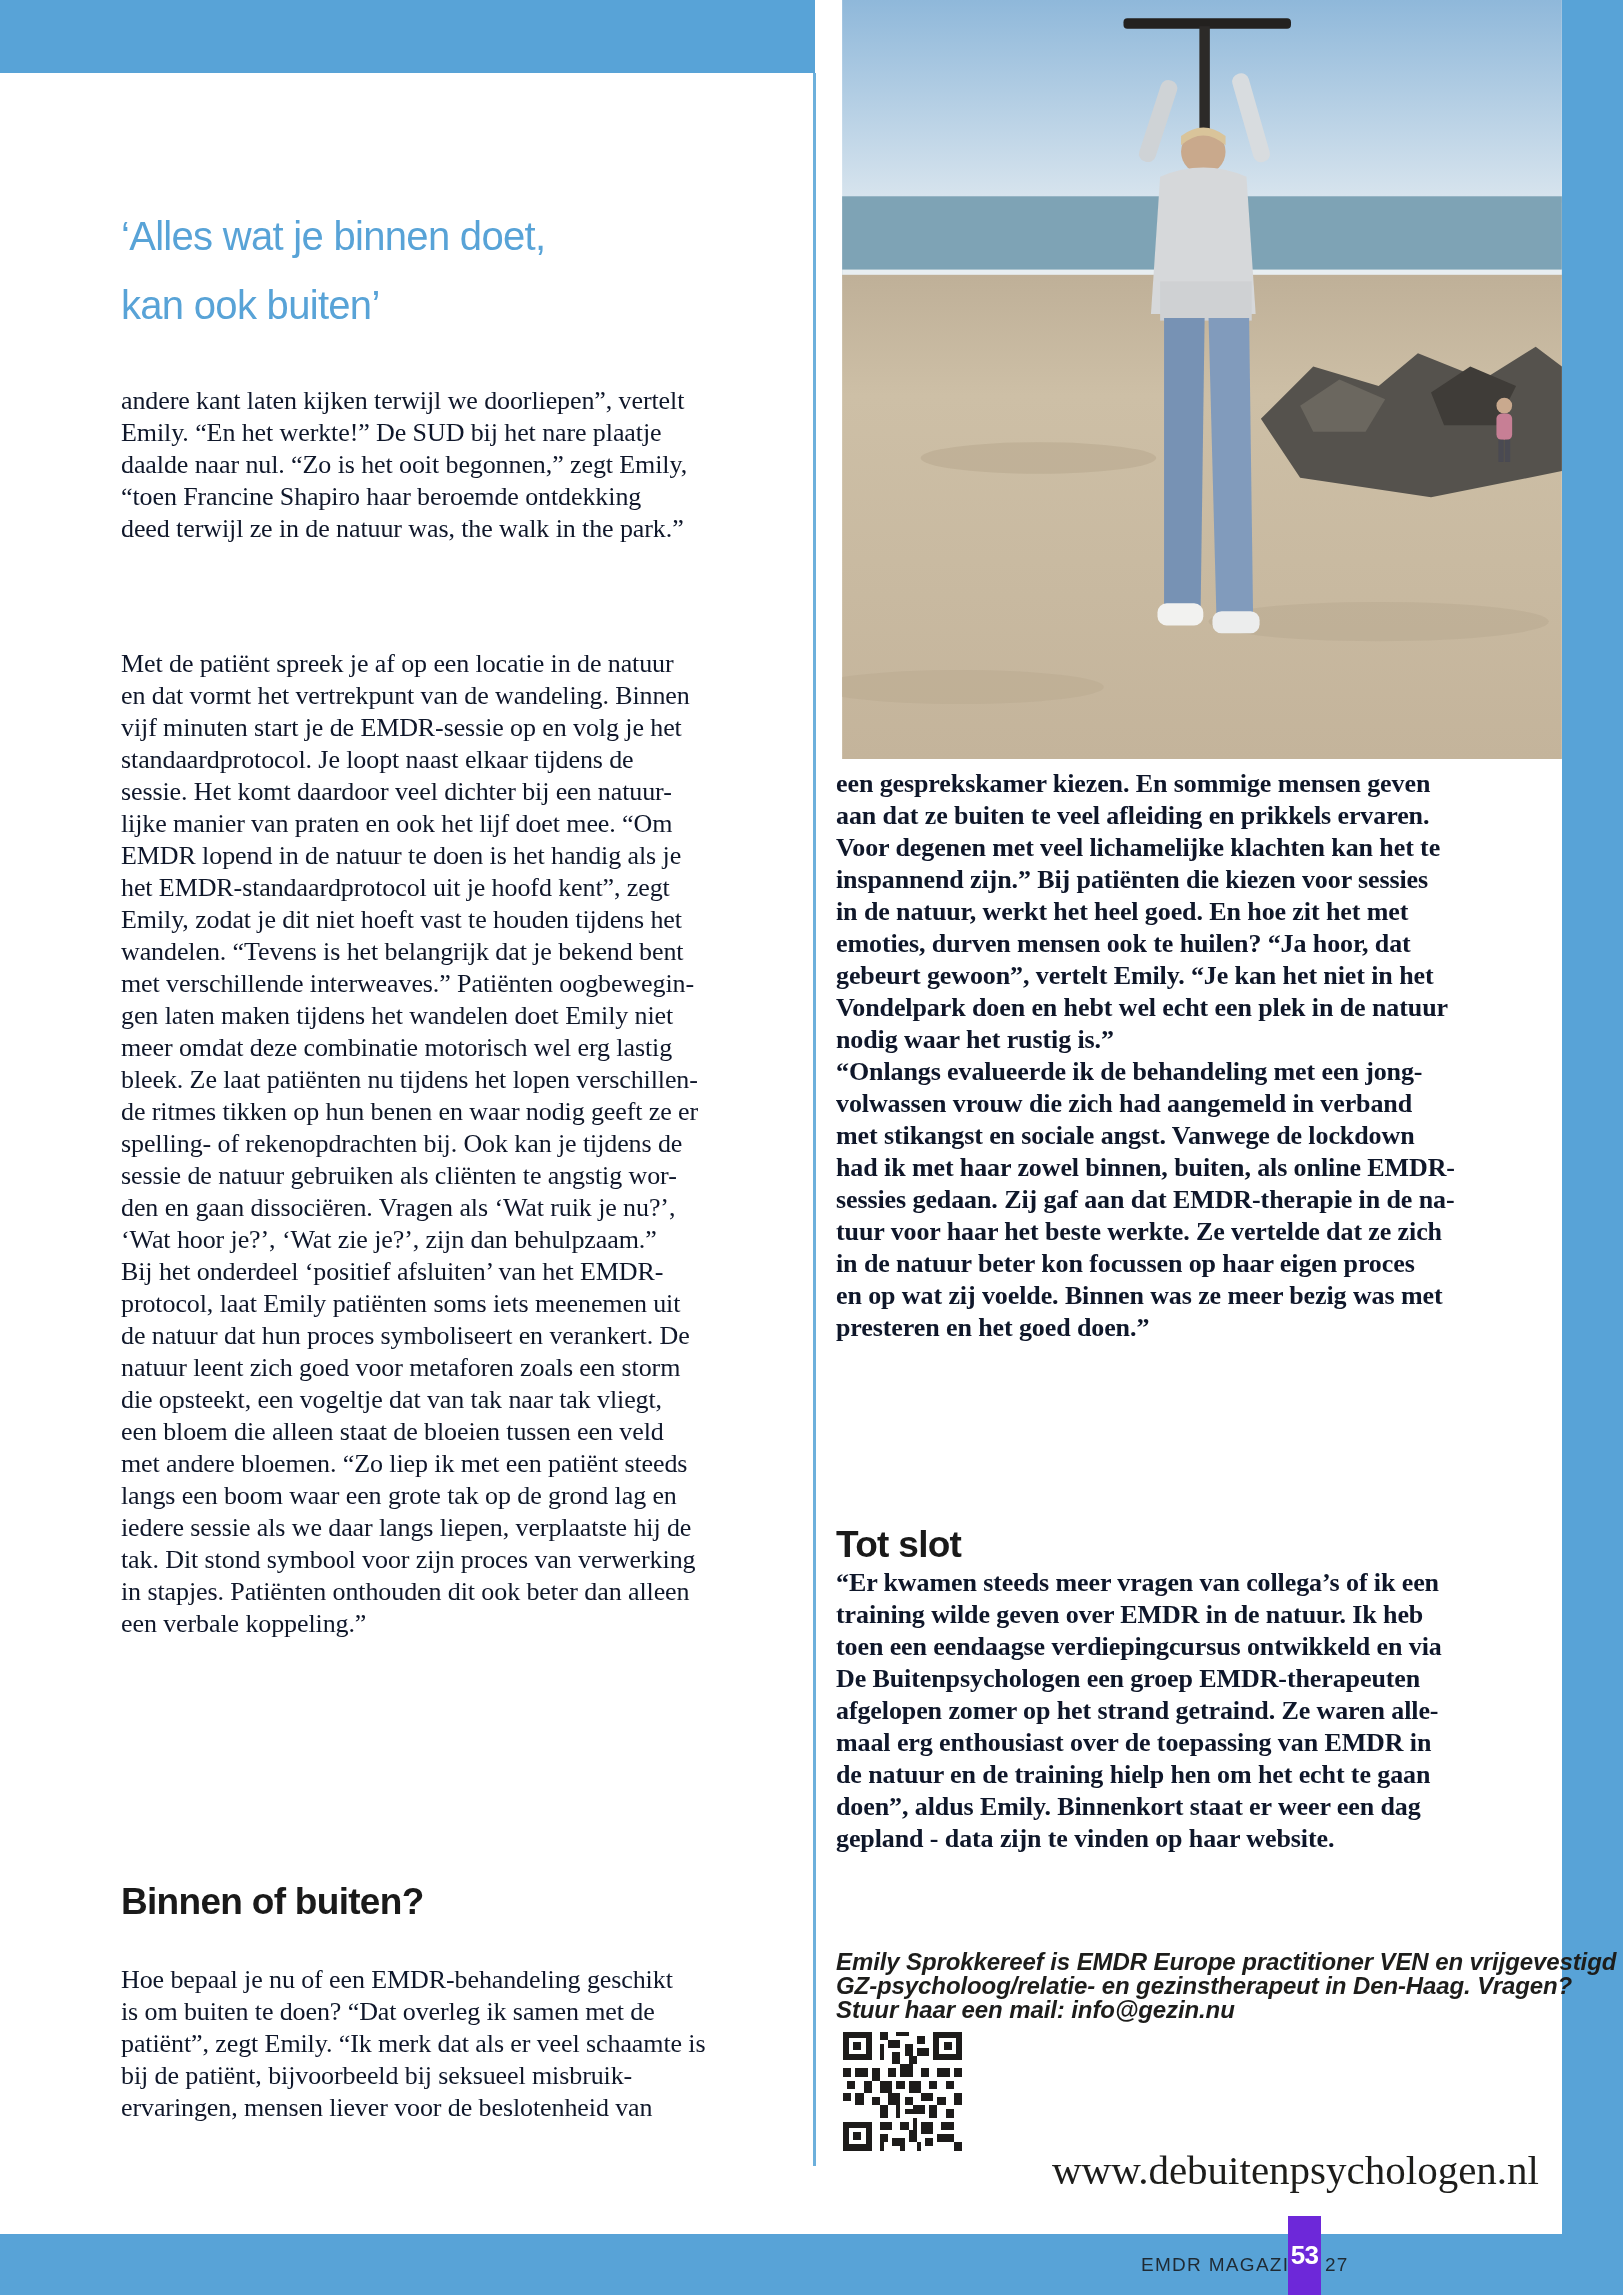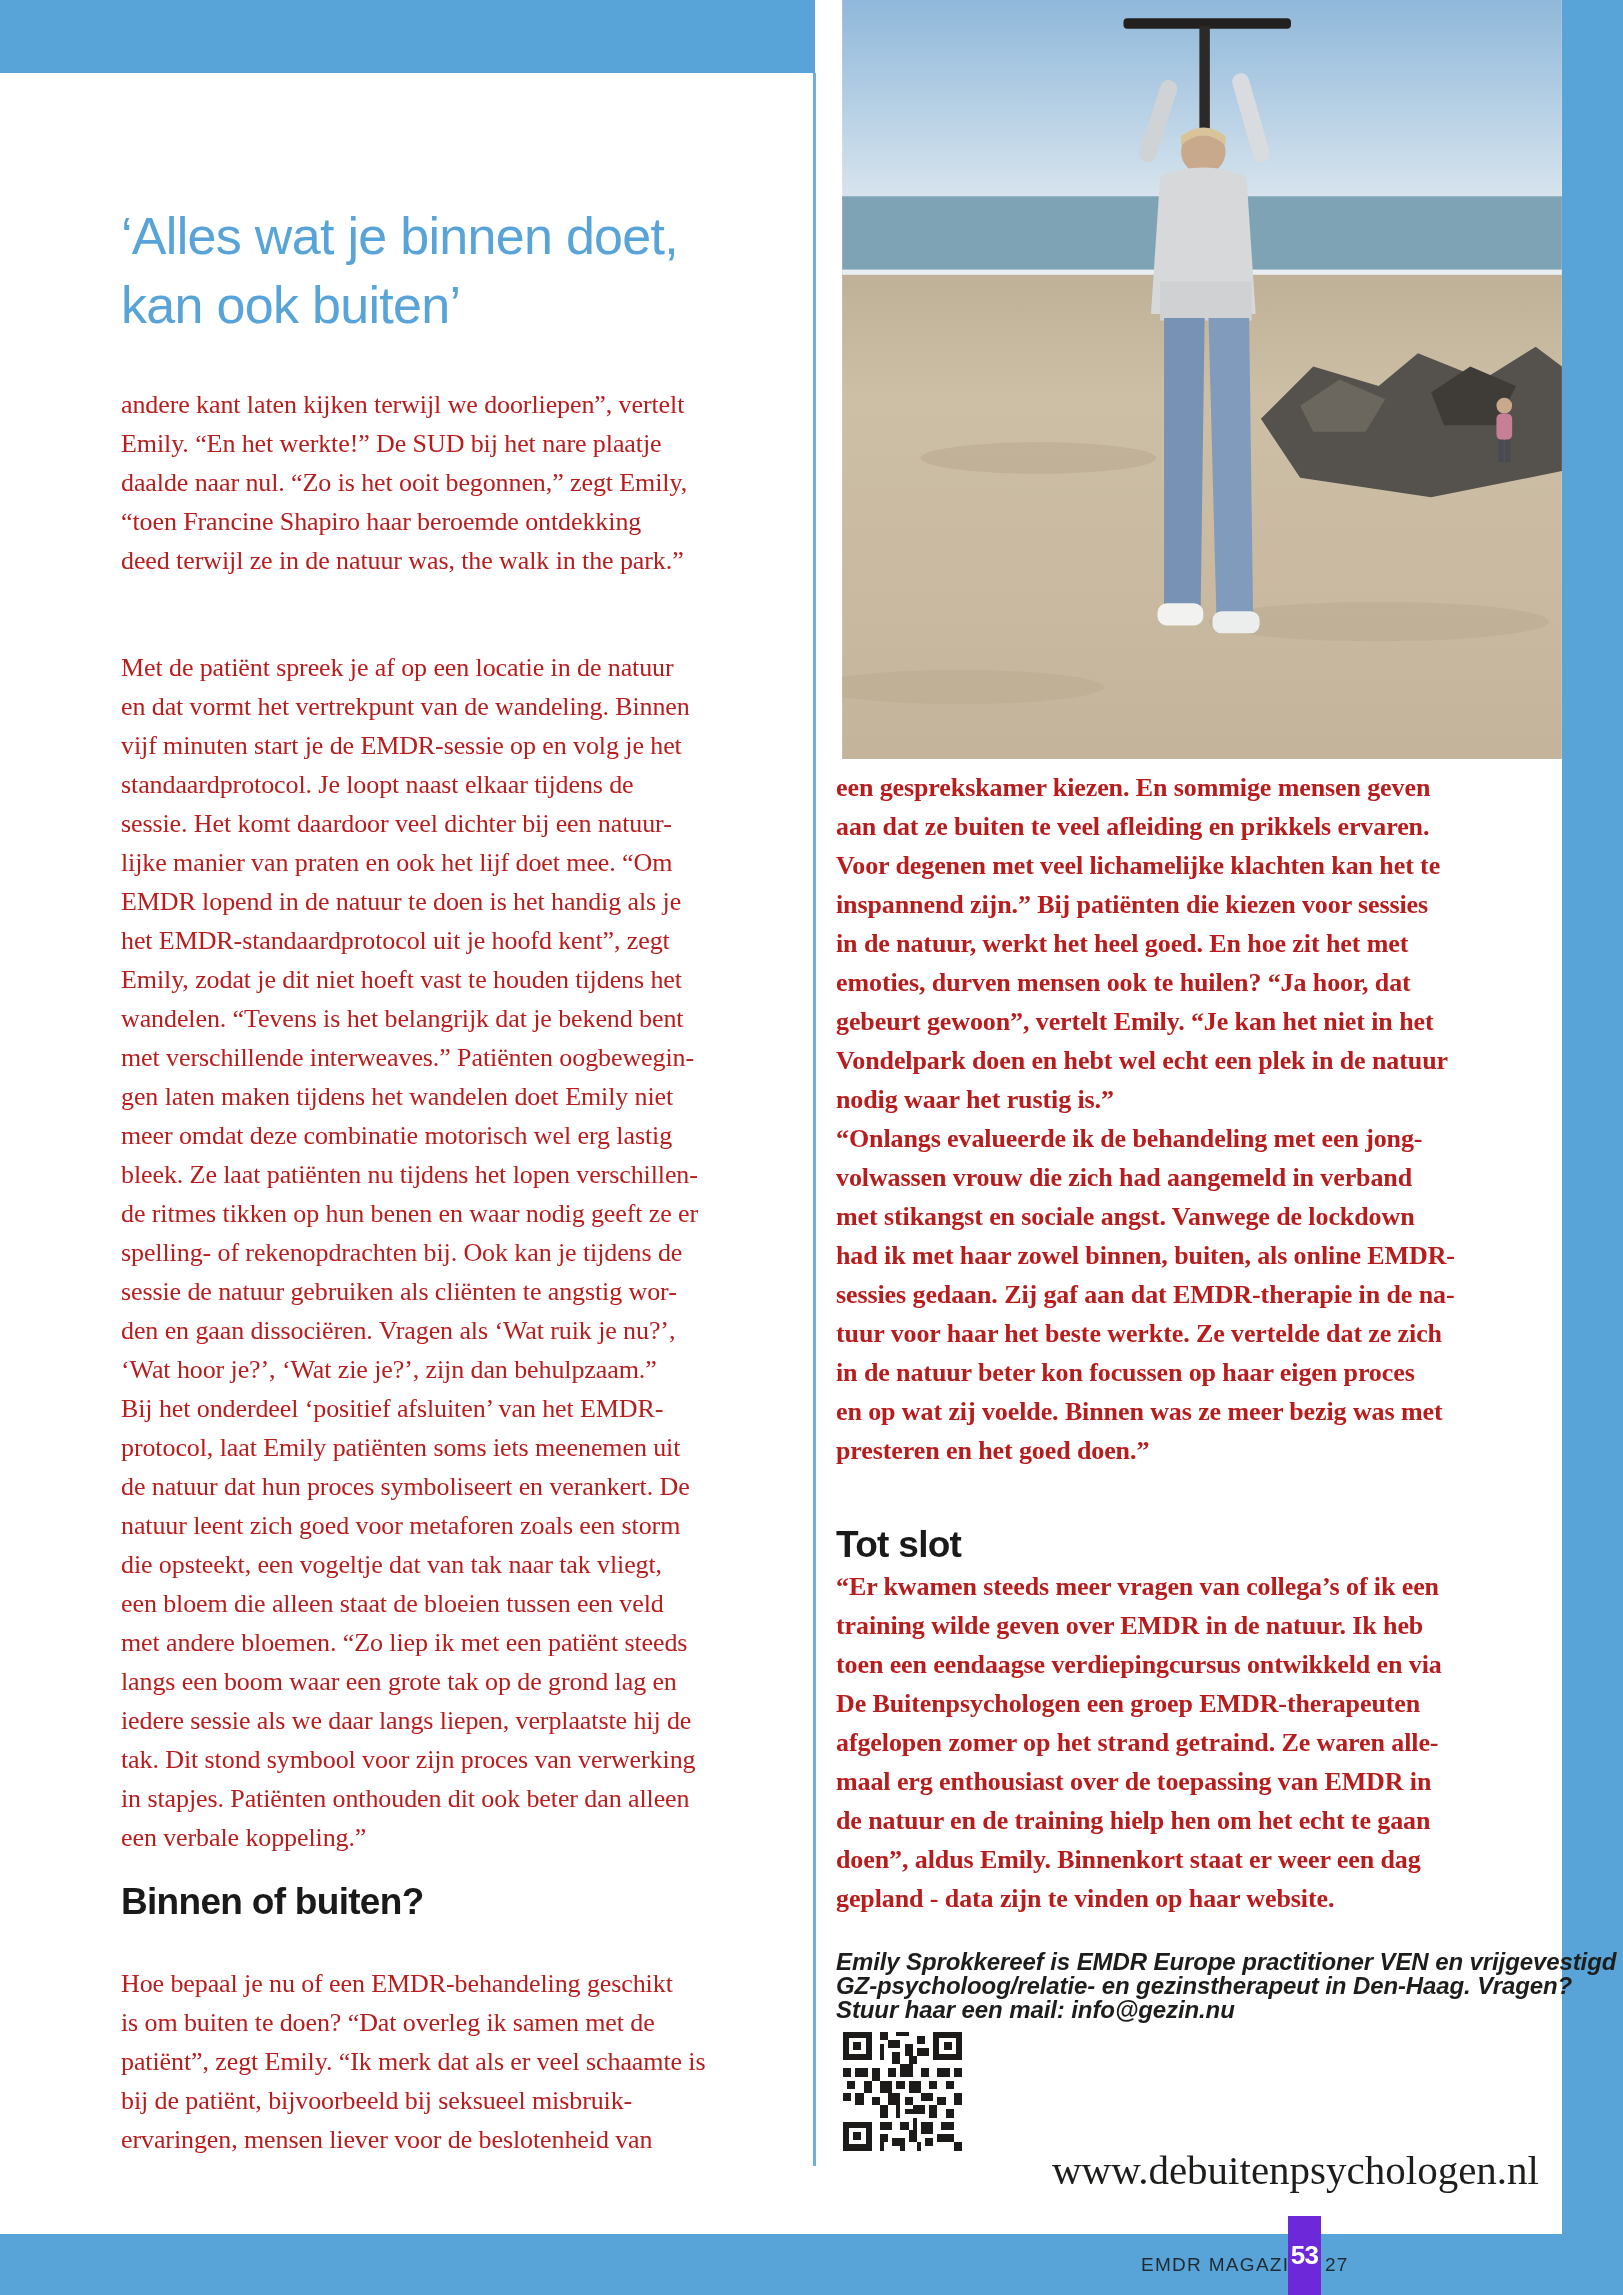--- a/index.html
+++ b/index.html
@@ -15,27 +15,27 @@
   
   .top-band{left:0;top:0;width:815px;height:73px;background:#58a3d7;}
   .right-band{left:1562px;top:0;width:62px;height:2295px;background:#58a3d7;}
   .bottom-band{left:0;top:2234px;width:1623px;height:62px;background:#58a3d7;}
   .gutter-rule{left:813px;top:73px;width:2.6px;height:2093px;background:#6db0dc;}
 
   
   .headline{
     left:121px;top:202px;width:694px;
     font-family:"Liberation Sans","DejaVu Sans",sans-serif;
-    font-size:52px;line-height:69px;font-weight:400;
+    font-size:40px;line-height:69px;font-weight:400;
     letter-spacing:-0.7px;color:#58a3d7;white-space:pre;
   }
   
   .body-text{
-    font-size:26px;line-height:39px;letter-spacing:-0.1px;
-    white-space:pre;color:#b91c1c;
+    font-size:26px;line-height:32px;letter-spacing:-0.1px;
+    white-space:pre;color:#0f172a;
   }
   .col-left{left:121px;width:675px;}
   .col-right{left:836px;width:677px;font-weight:bold;}
   .section-heading{
     font-family:"Liberation Sans","DejaVu Sans",sans-serif;
     font-weight:bold;font-size:37px;line-height:39px;
     letter-spacing:-0.7px;color:#1a1a1a;white-space:pre;
   }
   .credit{
     font-family:"Liberation Sans","DejaVu Sans",sans-serif;

